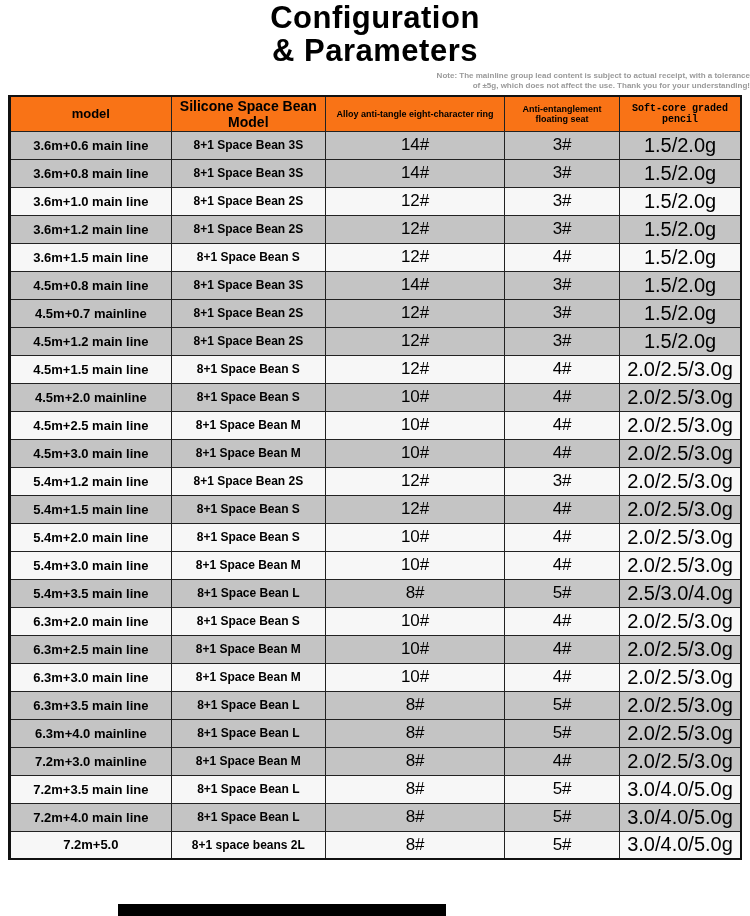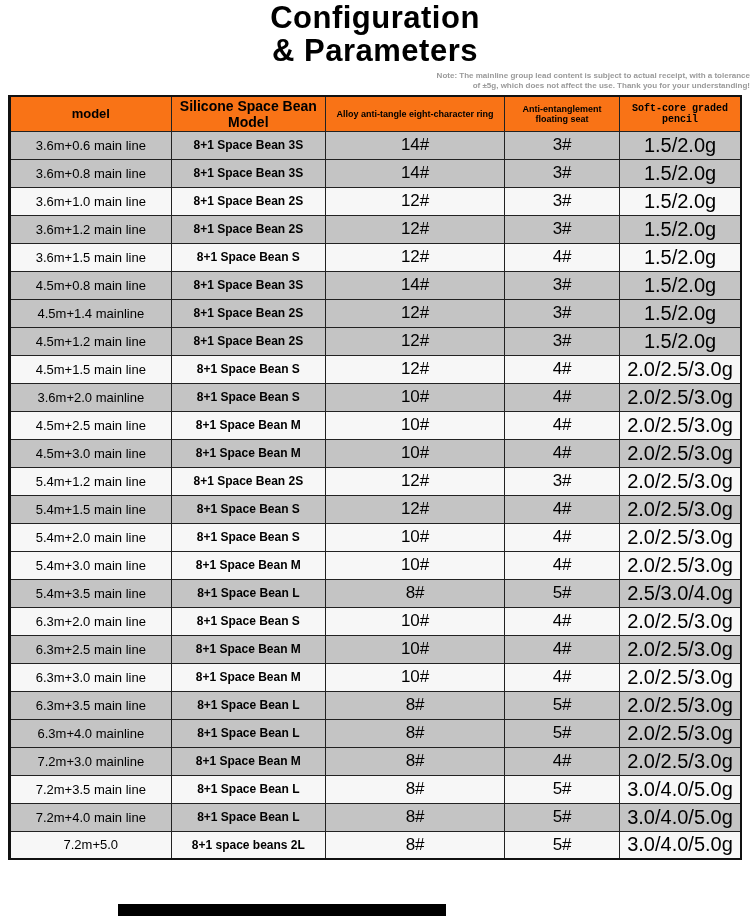--- a/index.html
+++ b/index.html
@@ -29,21 +29,21 @@
   thead th { background: #f97316; height: 35px; font-weight: bold; }
   th.h-model  { width: 22.1%; font-size: 13px; }
   th.h-bean   { width: 21.1%; font-size: 14px; }
   th.h-ring   { width: 24.5%; font-size: 9px; }
   th.h-seat   { width: 15.7%; font-size: 9px; }
   th.h-pencil { width: 16.6%; font-size: 10px; font-family: Liberation Mono, monospace; }
 
   tbody tr { background: #f7f7f7; }
   tbody tr.shaded { background: #c4c4c4; }
   tbody td { height: 28px; }
-  td.col-model { font-weight: normal; font-size: 13px; line-height: 1.0; }
+  td.col-model { font-weight: bold; font-size: 13px; line-height: 1.0; }
   td.col-bean  { font-weight: bold; font-size: 12px; line-height: 1.05; }
   td.col-ring, td.col-seat { font-size: 17px; }
   td.col-pencil { font-size: 20px; }
 
   .bottom-bar {
     position: absolute;
     left: 118px;
     bottom: 0;
     width: 328px;
     height: 12px;
@@ -111,42 +111,42 @@
         <td class="col-pencil">1.5/2.0g</td>
       </tr>
       <tr class="shaded">
         <td class="col-model">4.5m+0.8 main line</td>
         <td class="col-bean">8+1 Space Bean 3S</td>
         <td class="col-ring">14#</td>
         <td class="col-seat">3#</td>
         <td class="col-pencil">1.5/2.0g</td>
       </tr>
       <tr class="shaded">
-        <td class="col-model">4.5m+1.4 mainline</td>
+        <td class="col-model">4.5m+0.7 mainline</td>
         <td class="col-bean">8+1 Space Bean 2S</td>
         <td class="col-ring">12#</td>
         <td class="col-seat">3#</td>
         <td class="col-pencil">1.5/2.0g</td>
       </tr>
       <tr class="shaded">
         <td class="col-model">4.5m+1.2 main line</td>
         <td class="col-bean">8+1 Space Bean 2S</td>
         <td class="col-ring">12#</td>
         <td class="col-seat">3#</td>
         <td class="col-pencil">1.5/2.0g</td>
       </tr>
       <tr>
         <td class="col-model">4.5m+1.5 main line</td>
         <td class="col-bean">8+1 Space Bean S</td>
         <td class="col-ring">12#</td>
         <td class="col-seat">4#</td>
         <td class="col-pencil">2.0/2.5/3.0g</td>
       </tr>
       <tr class="shaded">
-        <td class="col-model">3.6m+2.0 mainline</td>
+        <td class="col-model">4.5m+2.0 mainline</td>
         <td class="col-bean">8+1 Space Bean S</td>
         <td class="col-ring">10#</td>
         <td class="col-seat">4#</td>
         <td class="col-pencil">2.0/2.5/3.0g</td>
       </tr>
       <tr>
         <td class="col-model">4.5m+2.5 main line</td>
         <td class="col-bean">8+1 Space Bean M</td>
         <td class="col-ring">10#</td>
         <td class="col-seat">4#</td>

